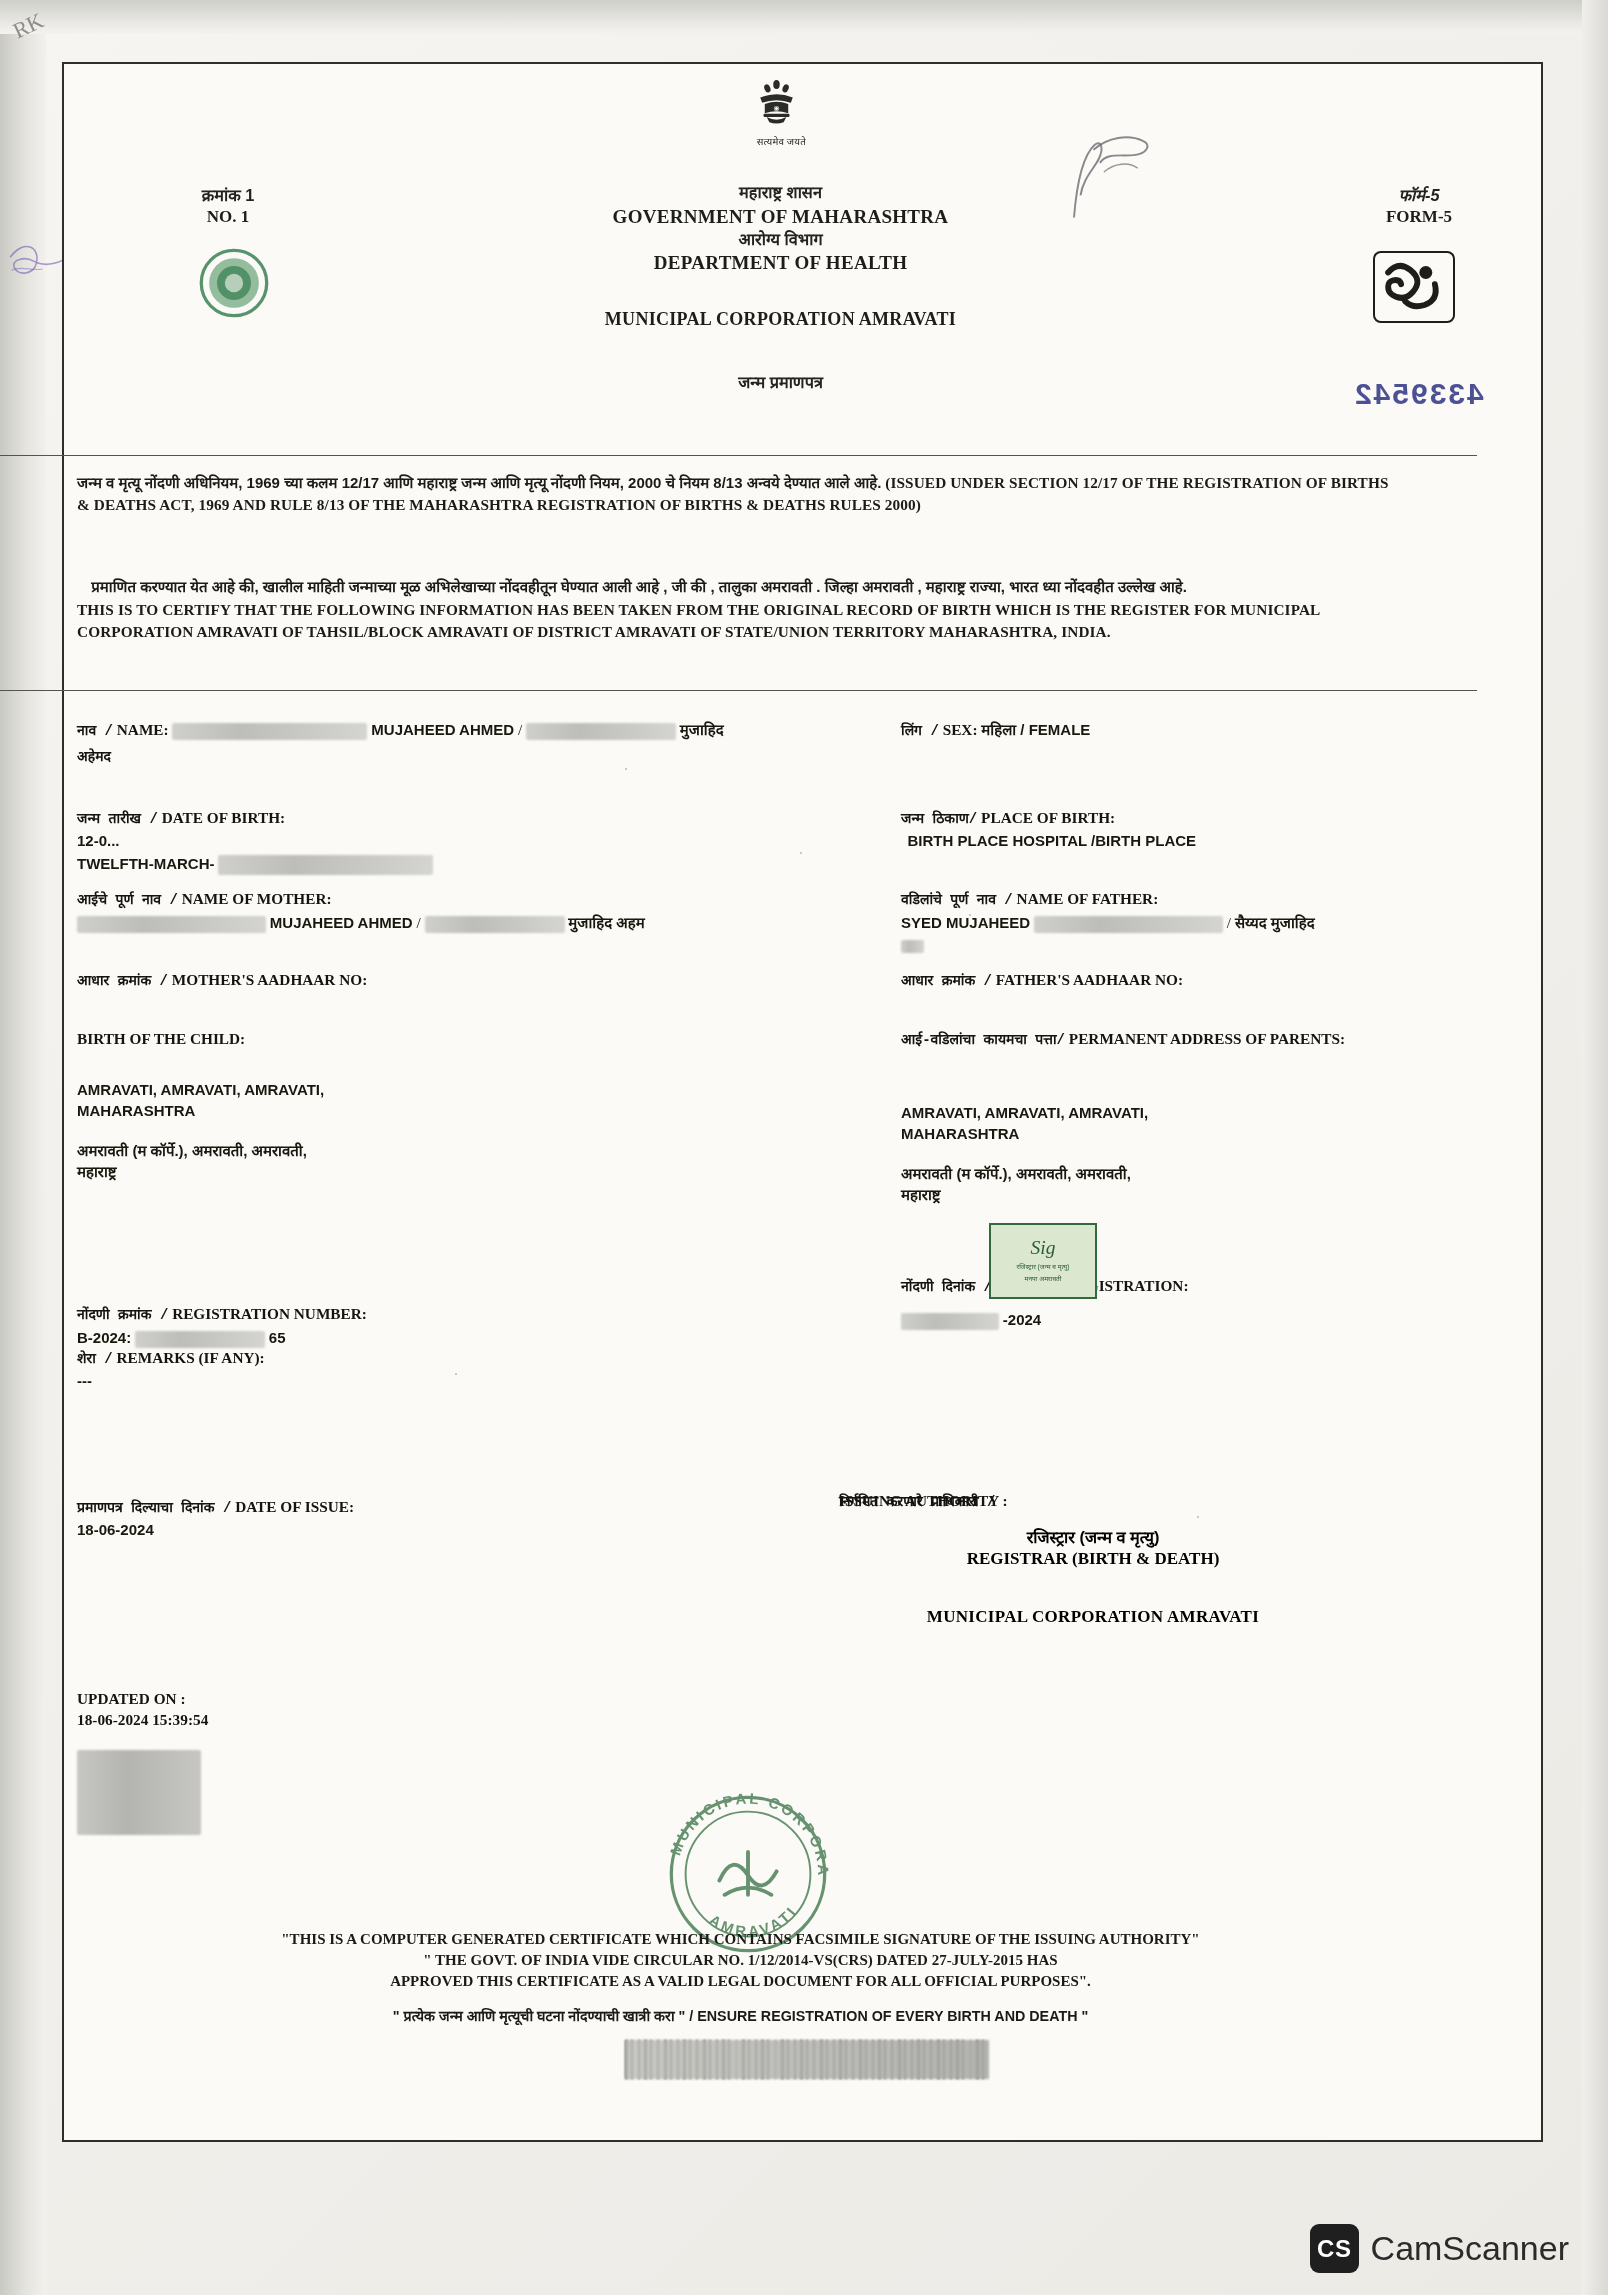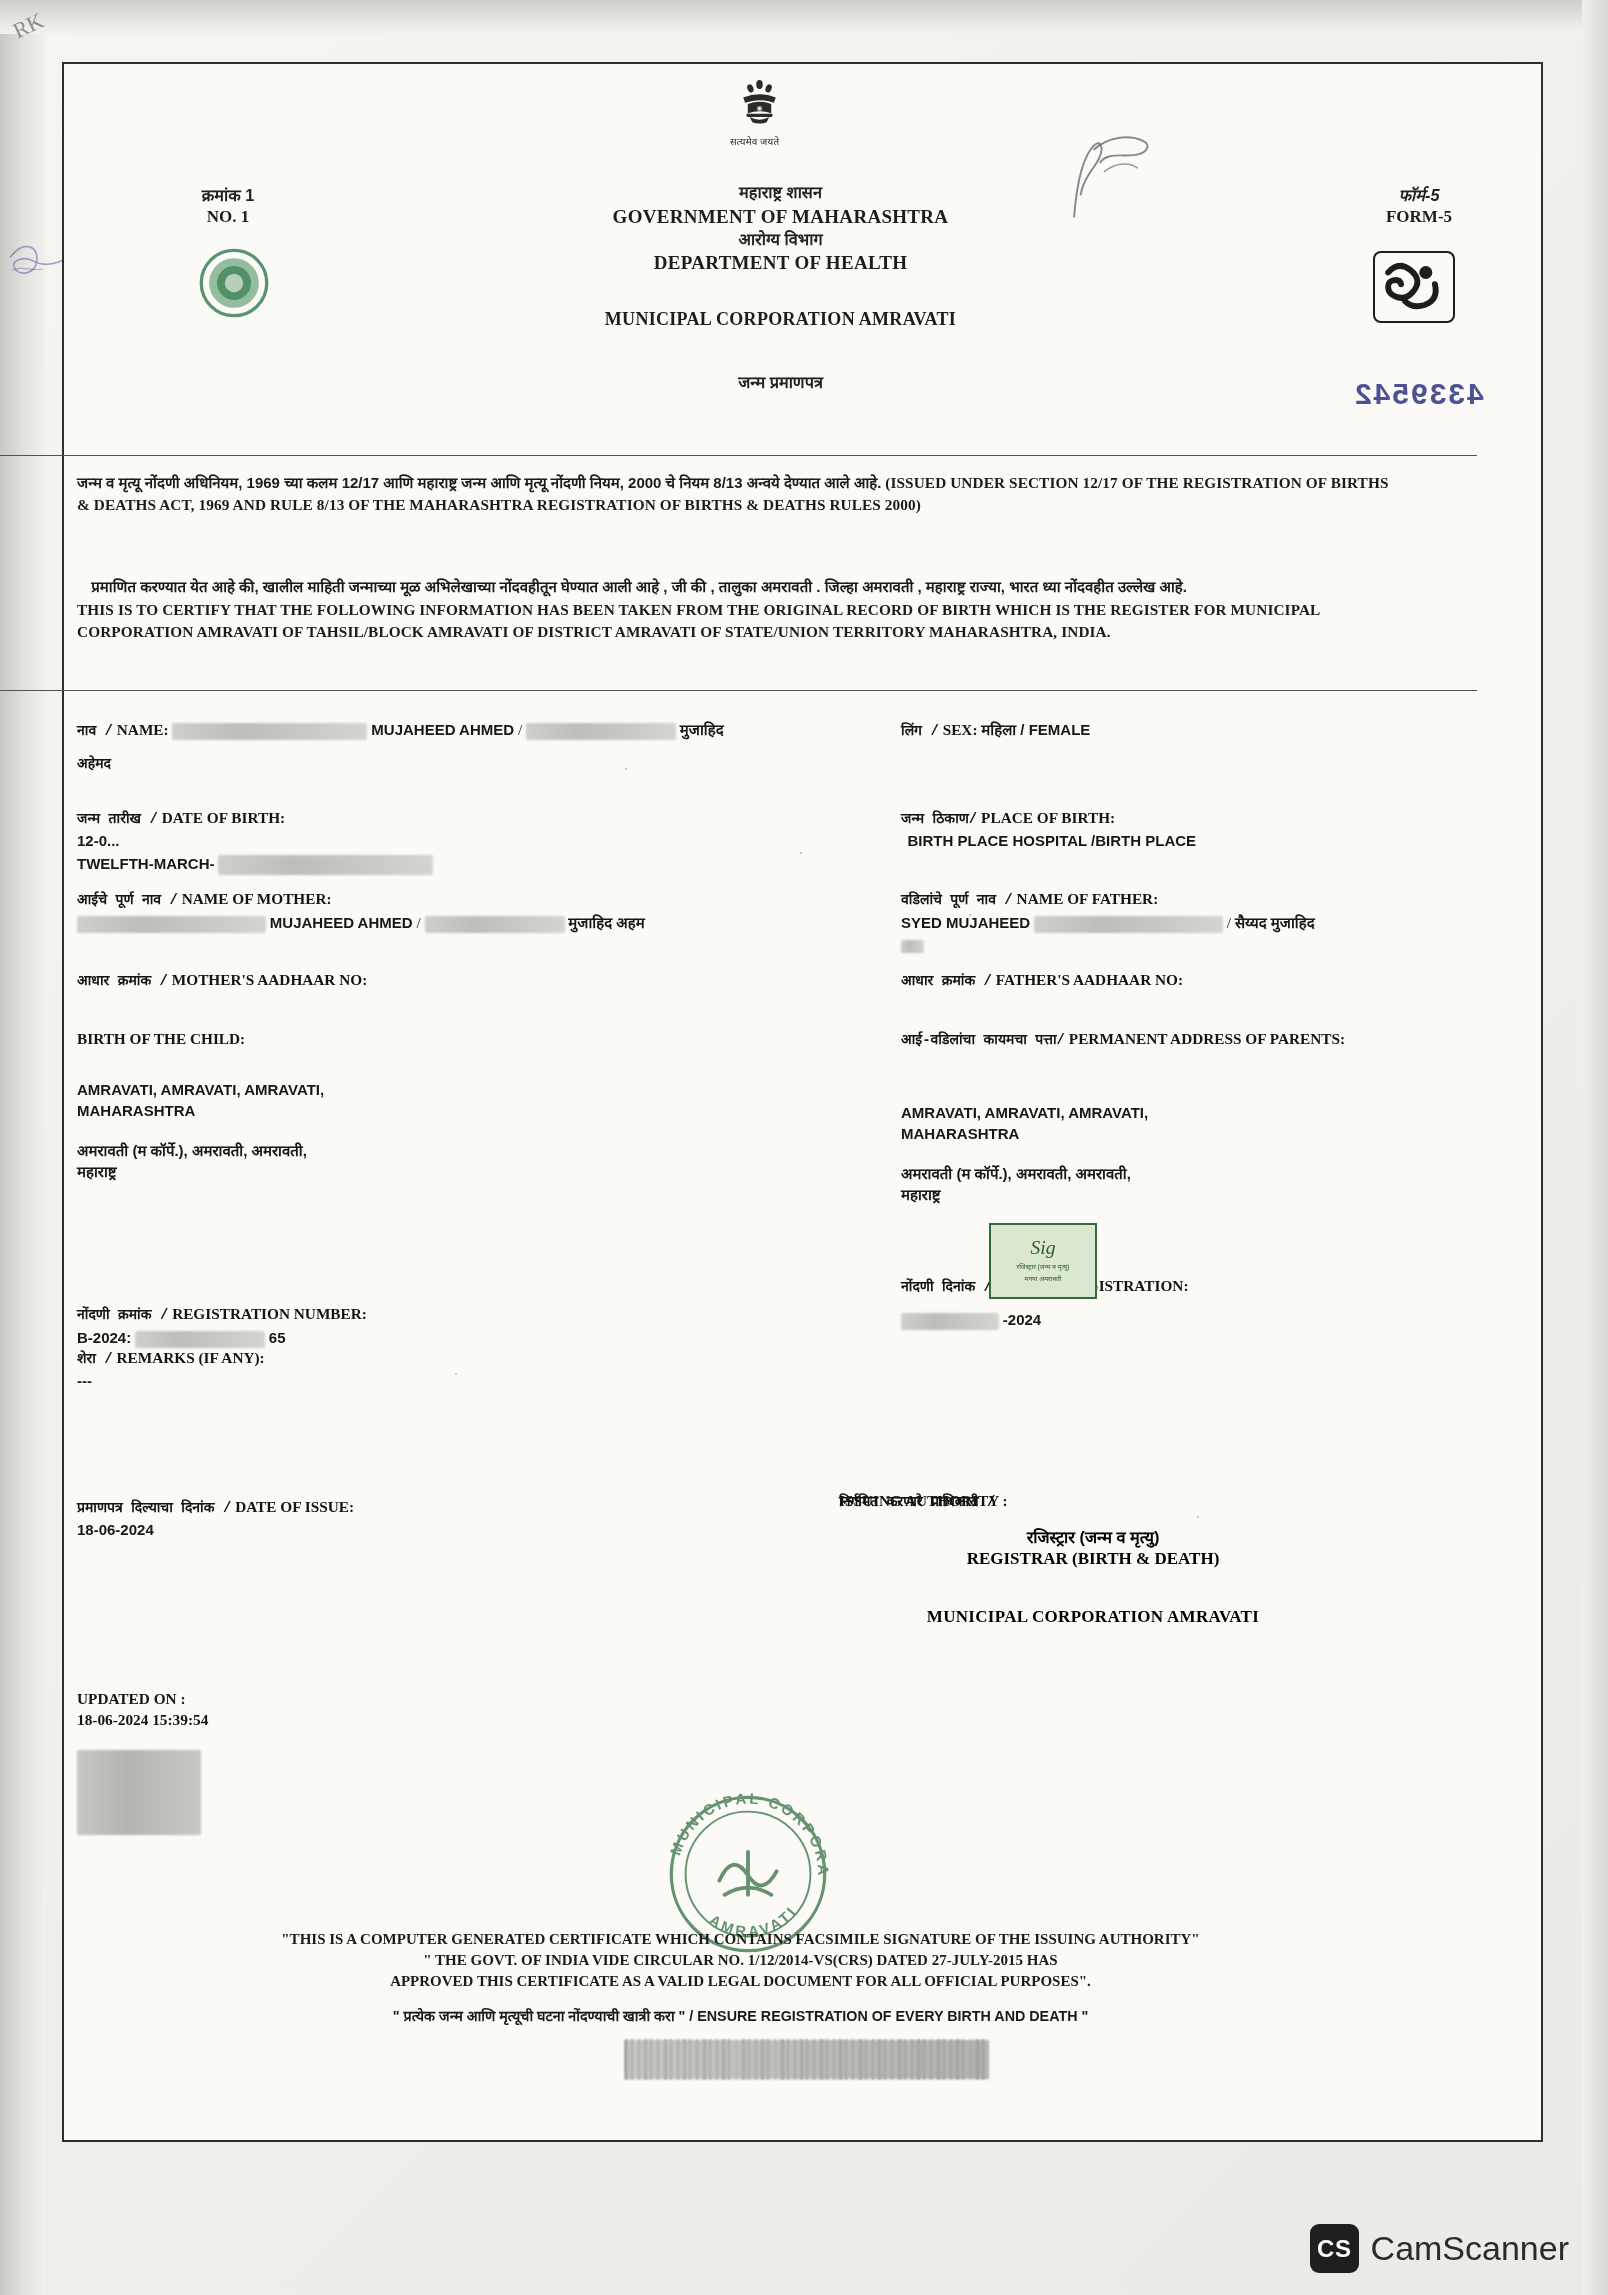--- a/index.html
+++ b/index.html
@@ -69,24 +69,24 @@
     left: 5.2px;
     top: 231px;
     width: 78px;
     height: 59px;
     opacity: .85;
   }
 
   
   .emblem {
     position: absolute;
-    left: 730px;
+    left: 747px;
     top: 78px;
     width: 59px;
-    text-align: left;
+    text-align: right;
   }
   .emblem svg { display:block; }
   .emblem-cap {
     font-size: 9.8px;
     color: #2a2a28;
     letter-spacing: 0.2px;
     margin-top: 1.3px;
   }
 
   .hdr-center {
@@ -519,21 +519,21 @@
     <div class="rule" style="top:690px;"></div>
 
     <div class="field" style="left:77px; top:719px; width:768px;">
       <span class="lbl-mr">नाव /</span>
       <span class="lbl-en">NAME:</span>
       <span class="redact" style="width:195px;"></span>
       <span class="val">MUJAHEED AHMED</span>
       <span>/</span>
       <span class="redact" style="width:150px;"></span>
       <span class="val">मुजाहिद</span>
-      <div class="lbl-mr" style="margin-top:14px;">अहेमद</div>
+      <div class="lbl-mr" style="margin-top:7px;">अहेमद</div>
     </div>
 
     <div class="field" style="left:77px; top:807px; width:716px;">
       <div>
         <span class="lbl-mr">जन्म तारीख /</span>
         <span class="lbl-en">DATE OF BIRTH:</span>
       </div>
       <div class="val" style="margin-top:2px;">12-0...</div>
       <div style="margin-top:0.7px;">
         <span class="val">TWELFTH-MARCH-</span>

